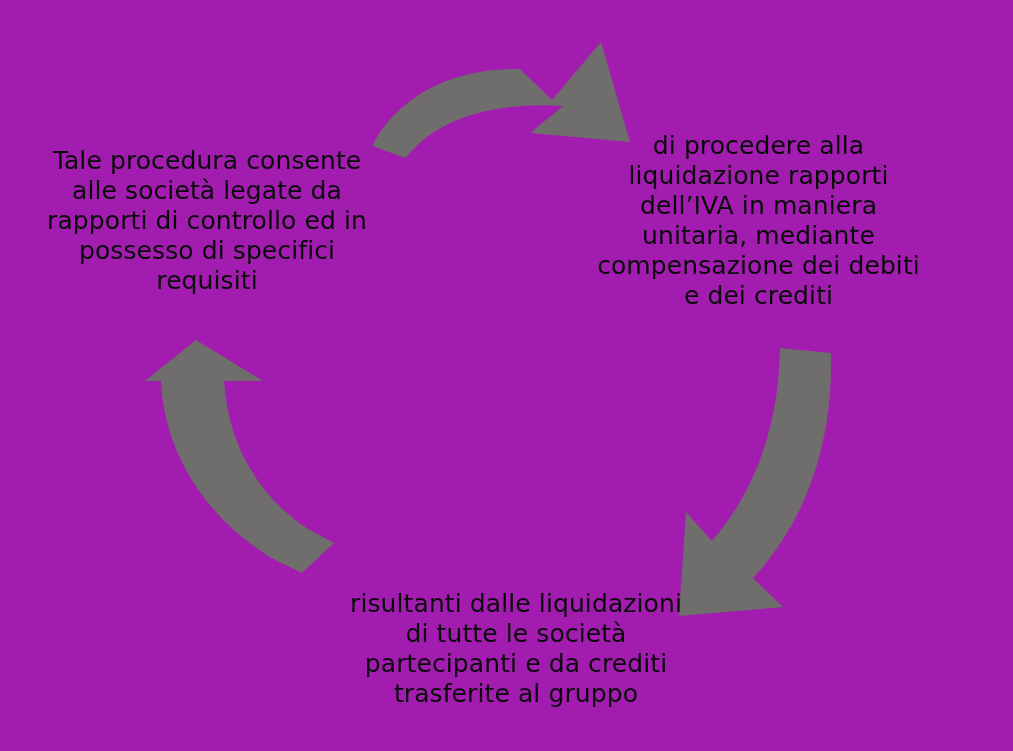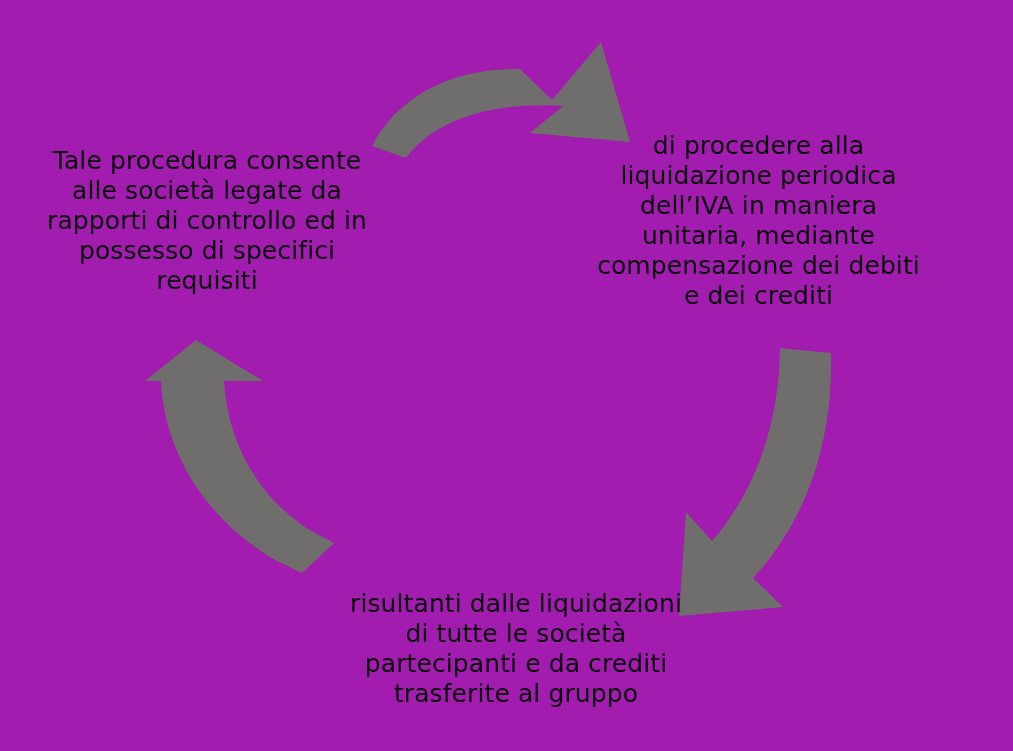--- a/index.html
+++ b/index.html
@@ -92,21 +92,21 @@
              Z"></path>
   </svg>
 
   <div class="text-block" id="node-left-text" style="color: rgb(10, 10, 10);">Tale procedura consente
 alle società legate da
 rapporti di controllo ed in
 possesso di specifici
 requisiti</div>
 
   <div class="text-block" id="node-right-text" style="color: rgb(10, 10, 10);">di procedere alla
-liquidazione periodica
+liquidazione rapporti
 dell’IVA in maniera
 unitaria, mediante
 compensazione dei debiti
 e dei crediti</div>
 
   <div class="text-block" id="node-bottom-text" style="color: rgb(10, 10, 10);">risultanti dalle liquidazioni
 di tutte le società
 partecipanti e da crediti
 trasferite al gruppo</div>
 

